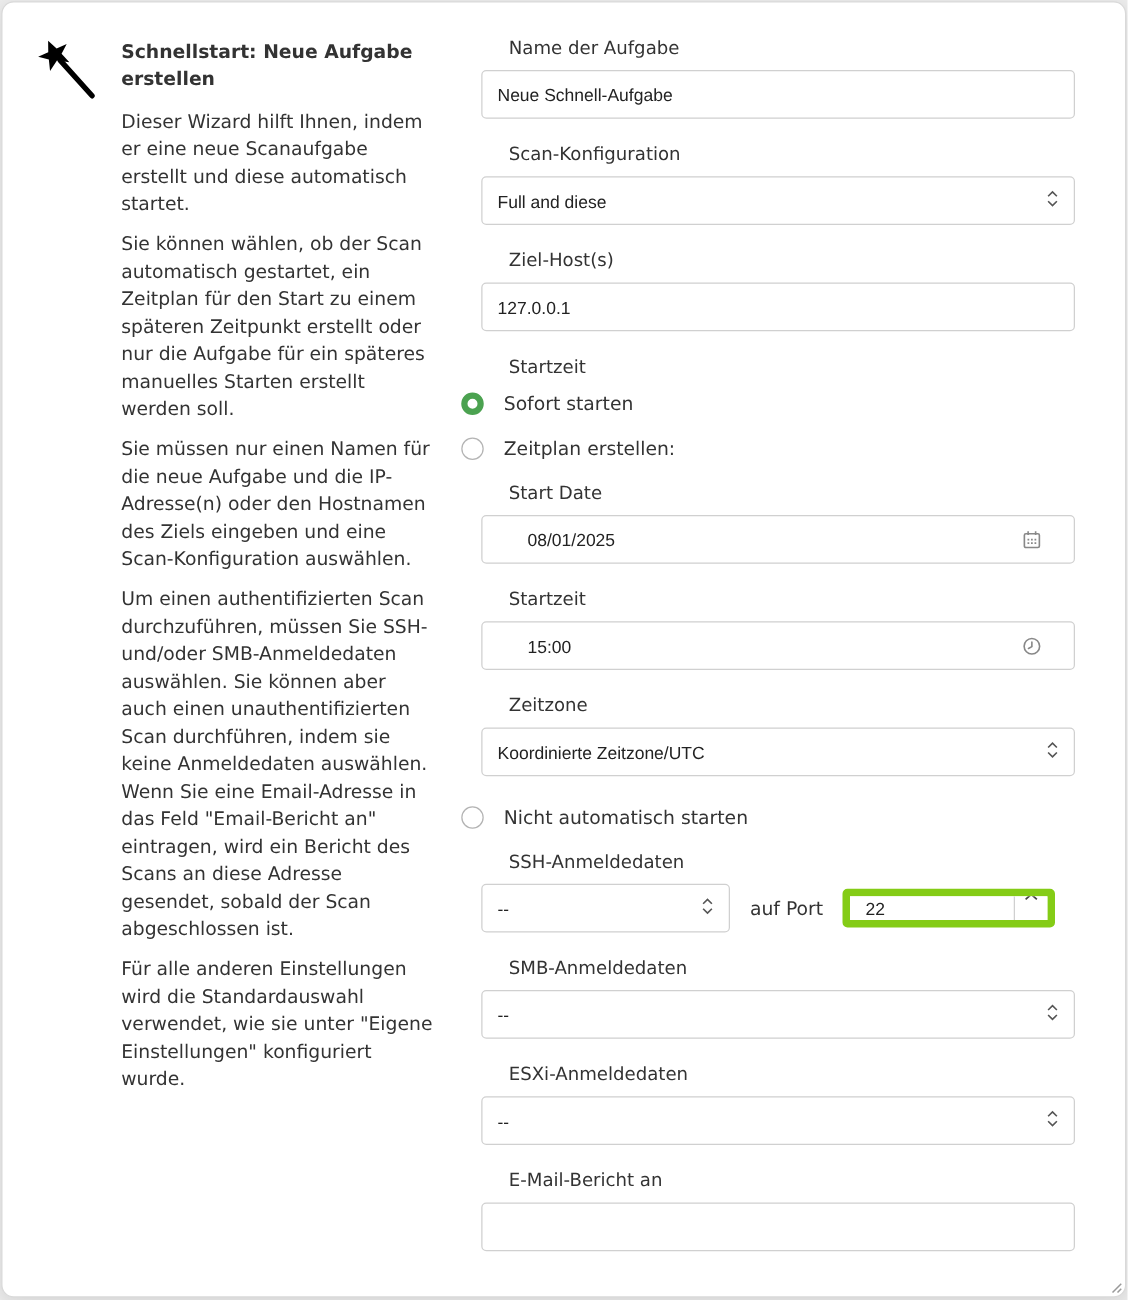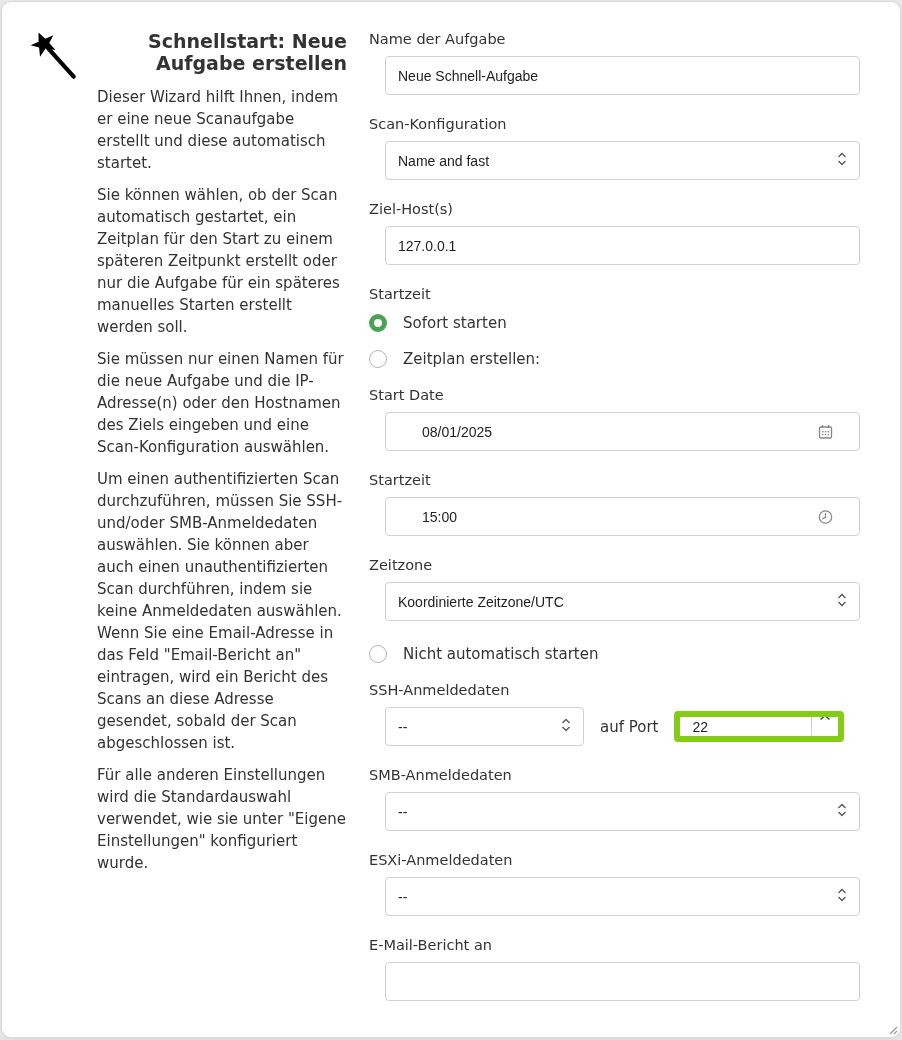--- a/index.html
+++ b/index.html
@@ -32,27 +32,27 @@
     margin-top: 1px; line-height: 0;
   }
   
   .content {
     display: flex; gap: 22px;
     padding: 28px 58px 0 26px;
   }
   .left-col { width: 319px; flex: none; display: flex; gap: 19px; }
   .wand-wrap { width: 50px; flex: none; padding-top: 1px; }
   .left-text { width: 250px; font-size: 15px; line-height: 22px; color: #333; }
-  .left-text h3 { font-size: 19px; line-height: 22px; margin: 0 0 12px; font-weight: bold; text-align: right; }
+  .left-text h3 { font-size: 15px; line-height: 22px; margin: 0 0 12px; font-weight: bold; }
   .left-text p { margin: 0 0 10px; }
   .left-text p.no-gap { margin: 0; }
   
   .right-col { width: 475px; flex: none; padding-top: 1px; }
   .group { margin-bottom: 21px; }
-  .field-label { font-size: 14.5px; line-height: 17px; color: #333; margin-bottom: 8px; }
+  .field-label { font-size: 14.5px; line-height: 17px; color: #333; margin-bottom: 8px; margin-left: 38px; }
   .text-input, .fake-select {
     width: 100%; height: 39px;
     border: 1px solid #d0d0d0; border-radius: 4px;
     background: #fff;
     font-family: "Liberation Sans", sans-serif;
     font-size: 14px; color: #222;
     padding: 0 12px;
     margin-left: 16px;
   }
   .input-wrap { position: relative; }
@@ -139,21 +139,21 @@
     <div class="right-col">
 
       <div class="group">
         <div class="field-label">Name der Aufgabe</div>
         <input class="text-input" type="text" value="Neue Schnell-Aufgabe" style="">
       </div>
 
       <div class="group">
         <div class="field-label">Scan-Konfiguration</div>
         <div class="fake-select">
-          <span class="sel-value">Name and fast</span>
+          <span class="sel-value">Full and diese</span>
           <span>
             <svg width="10" height="18" viewBox="0 0 10 18">
                 <polyline points="1.5,7 5,3.5 8.5,7" fill="none" stroke="#555" stroke-width="1.3"></polyline>
                 <polyline points="1.5,11 5,14.5 8.5,11" fill="none" stroke="#555" stroke-width="1.3"></polyline>
               </svg>
           </span>
         </div>
       </div>
 
       <div class="group">

